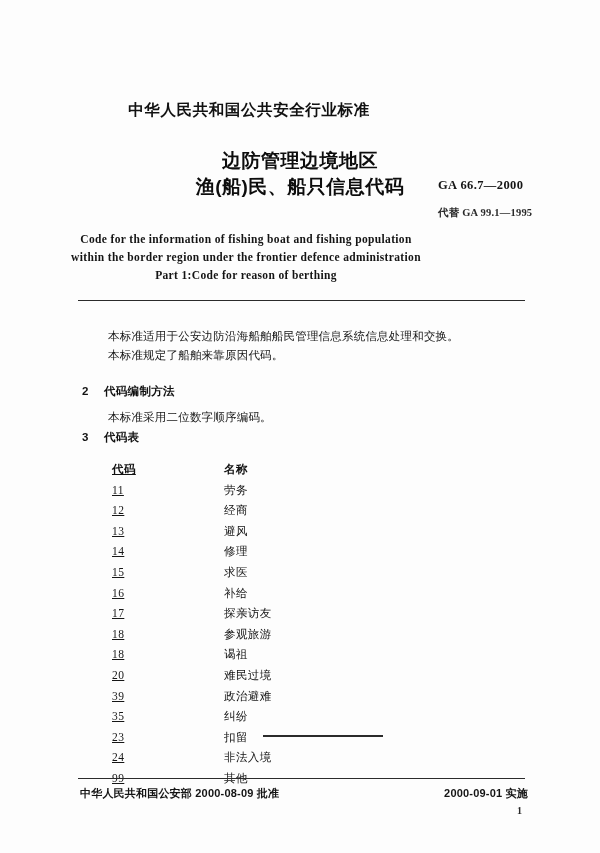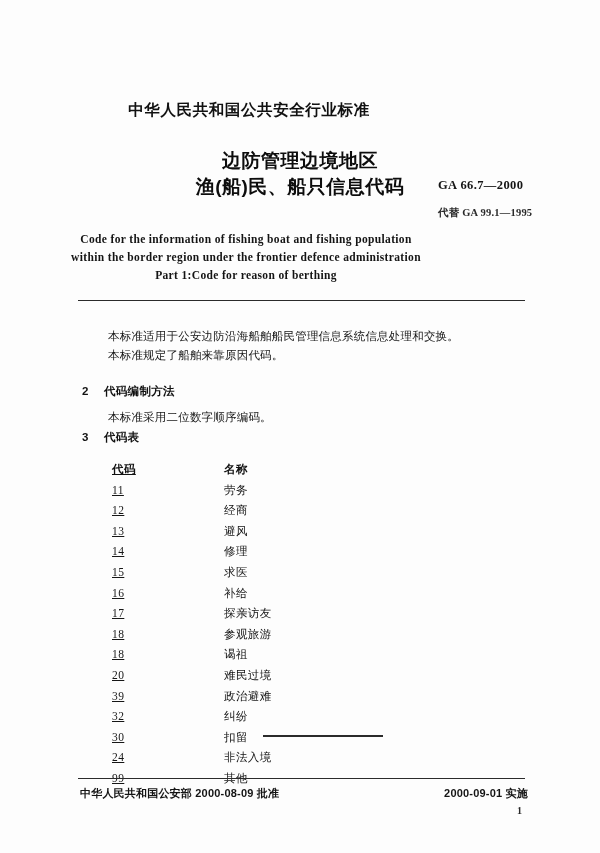--- a/index.html
+++ b/index.html
@@ -288,24 +288,24 @@
     <div class="code-row">
       <span class="col-code">18</span><span class="col-name">谒祖</span>
     </div>
     <div class="code-row">
       <span class="col-code">20</span><span class="col-name">难民过境</span>
     </div>
     <div class="code-row">
       <span class="col-code">39</span><span class="col-name">政治避难</span>
     </div>
     <div class="code-row">
-      <span class="col-code">32</span><span class="col-name">纠纷</span>
-    </div>
-    <div class="code-row">
-      <span class="col-code">30</span><span class="col-name">扣留</span>
+      <span class="col-code">35</span><span class="col-name">纠纷</span>
+    </div>
+    <div class="code-row">
+      <span class="col-code">23</span><span class="col-name">扣留</span>
     </div>
     <div class="code-row">
       <span class="col-code">24</span><span class="col-name">非法入境</span>
     </div>
     <div class="code-row">
       <span class="col-code">99</span><span class="col-name">其他</span>
     </div>
   </div>
 
   <div class="rule-table-end"></div>

